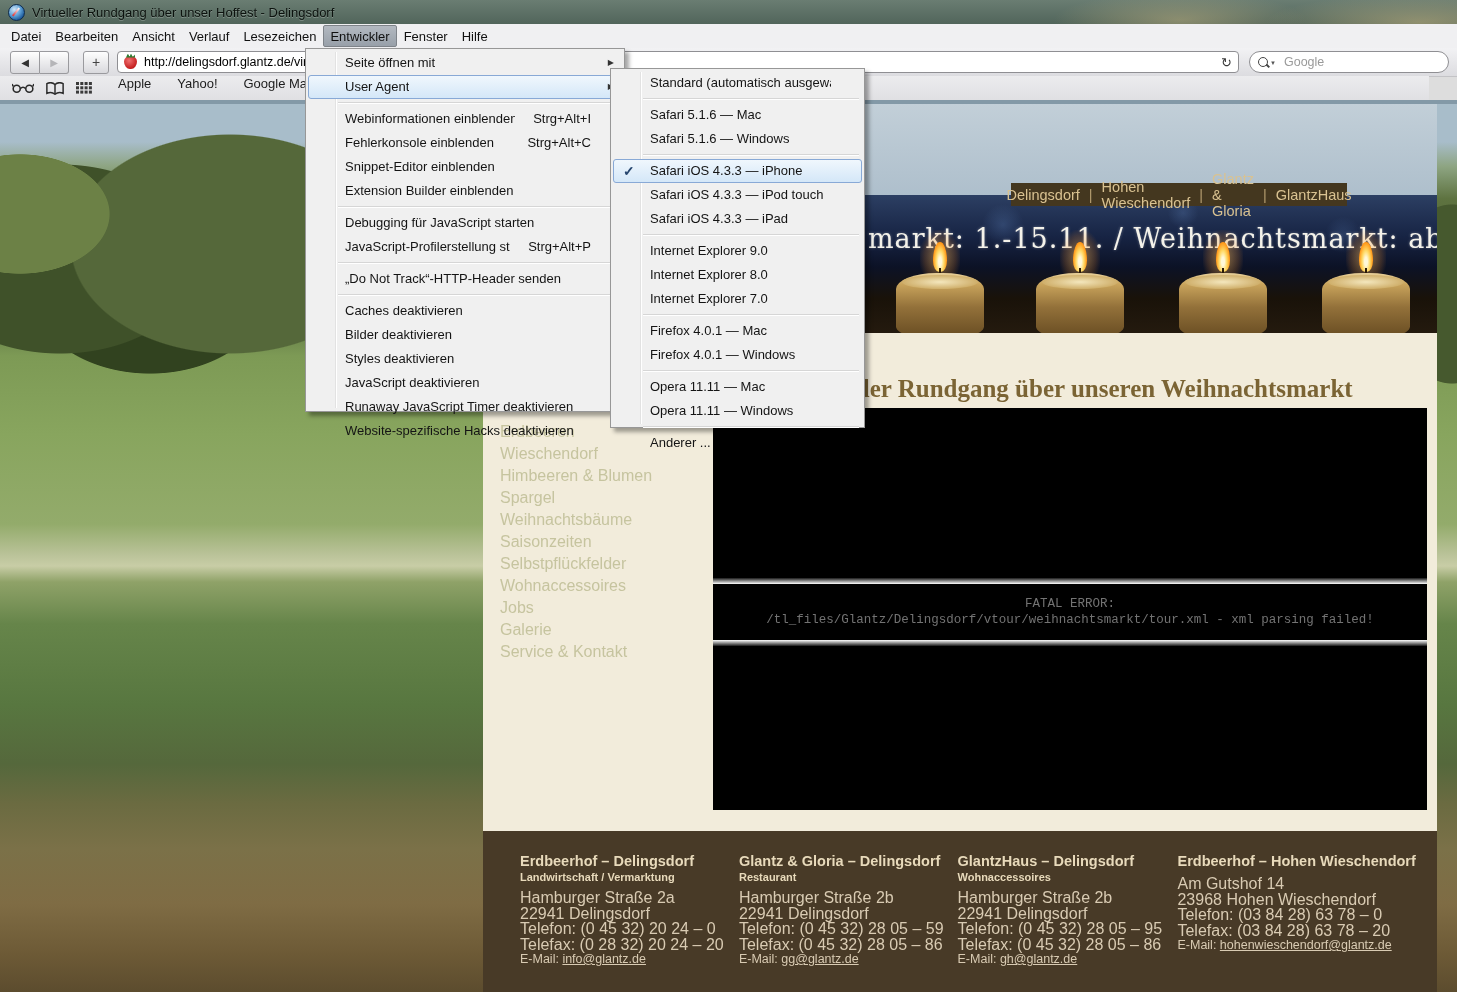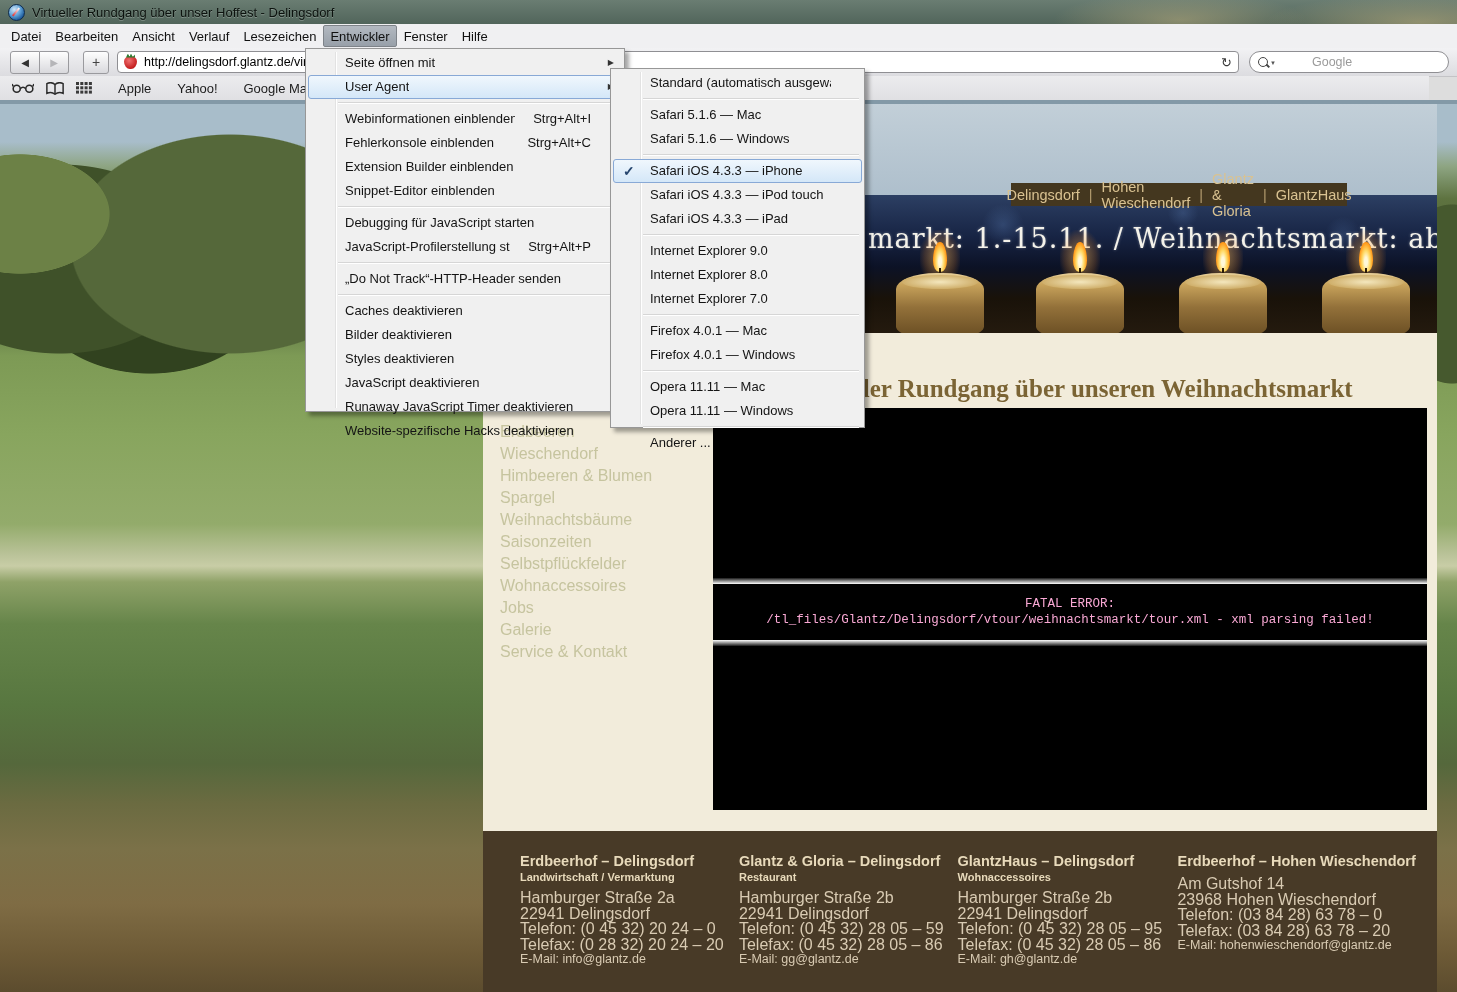--- a/index.html
+++ b/index.html
@@ -45,26 +45,26 @@
     background:#2e7d32;border-radius:2px 2px 0 0;clip-path:polygon(0 100%,20% 0,40% 80%,55% 0,75% 90%,100% 20%,100% 100%);}
   .urlinput{border:none;outline:none;flex:1;font-size:12.5px;color:#000;min-width:0;
     font-family:"Liberation Sans",sans-serif;background:transparent;}
   .refresh{flex:none;font-size:13px;color:#3a3a3a;margin-left:4px;}
   .searchfield{width:182px;height:20px;border:1px solid #8f8f93;border-radius:11px;background:#fff;
     display:flex;align-items:center;padding:0 8px;margin-right:8px;flex:none;}
   .mag{width:8px;height:8px;border:1.6px solid #444;border-radius:50%;position:relative;flex:none;}
   .mag::after{content:"";position:absolute;left:7px;top:7px;width:4px;height:1.6px;background:#444;transform:rotate(45deg);}
   .sdrop{font-size:6px;color:#555;margin:2px 6px 0 2px;flex:none;}
   .searchinput{border:none;outline:none;flex:1;font-size:12.5px;min-width:0;background:transparent;
-    font-family:"Liberation Sans",sans-serif;color:#701a75;margin-left:28px;}
+    font-family:"Liberation Sans",sans-serif;color:#701a75;}
   .searchinput::placeholder{color:#9a9a9a;}
 
   .bookmarksbar{position:absolute;left:0;top:76px;width:1429px;height:24px;
     background:linear-gradient(to bottom,#ececee,#e0e0e3);border-bottom:1px solid #bcbcc0;
-    display:flex;align-items:center;font-size:13px;color:#1c1c1c;}
+    display:flex;font-size:13px;color:#1c1c1c;}
   .bm-icon{margin-left:12px;flex:none;display:flex;align-items:center;}
   .bm-label{margin-left:26px;white-space:nowrap;}
   .pagestrip{position:absolute;left:0;top:100px;width:1457px;height:4px;background:#8399a7;}
 
   
   .page{position:absolute;left:0;top:104px;width:1457px;height:888px;overflow:hidden;
     background-color:#7d9355;
     background-image:
       radial-gradient(ellipse 90px 60px at 20px 110px,#6c8146 99%,transparent 100%),
       radial-gradient(ellipse 160px 110px at 230px 140px,#55683a 99%,transparent 100%),
@@ -113,34 +113,34 @@
   .main{position:absolute;left:0;top:229px;width:954px;height:498px;background:#f2ecdb;}
   .page-heading{position:absolute;left:230px;top:42px;width:714px;text-align:center;
     font-family:"Liberation Serif",serif;font-weight:bold;font-size:25px;color:#7b6434;white-space:nowrap;}
   .side-list{position:absolute;left:17px;top:88px;width:200px;}
   .side-link{height:22px;line-height:22px;font-size:16px;color:#c6c49f;white-space:nowrap;cursor:pointer;}
 
   .tour{position:absolute;left:230px;top:75px;width:714px;height:402px;}
   .tour .blk1{height:170px;background:#000;}
   .tour .tsep{height:6px;background:linear-gradient(to bottom,#1a1a1a,#9a9a9a 55%,#ffffff);}
   .tour .tsep.b{background:linear-gradient(to bottom,#ffffff,#9a9a9a 45%,#1a1a1a);}
-  .tour .errband{height:56px;background:#000;color:#f9a8d4;text-align:center;
+  .tour .errband{height:56px;background:#000;color:#737373;text-align:center;
     font-family:"Liberation Mono",monospace;font-size:12.5px;padding-top:12px;box-sizing:border-box;}
   .tour .errband div{line-height:16px;white-space:nowrap;}
   .tour .blk2{height:164px;background:#000;}
 
   .footer{position:absolute;left:0;top:727px;width:954px;height:174px;background:#483a27;
     display:flex;box-sizing:border-box;padding:22px 0 0 37px;color:#d9cbb3;}
   .fcol{box-sizing:border-box;padding-right:14px;}
   .fcol.c1{width:221px;} .fcol.c2{width:219px;} .fcol.c3{width:222px;} .fcol.c4{width:262px;}
   .ftitle{font-size:14.5px;font-weight:bold;color:#e8dabb;line-height:17px;white-space:nowrap;}
   .fsub{font-size:11px;font-weight:bold;color:#e8dabb;line-height:14px;margin-bottom:6px;white-space:nowrap;}
   .fline{font-size:16px;line-height:15.5px;white-space:nowrap;}
   .femail{font-size:12.5px;line-height:15.5px;white-space:nowrap;}
-  .femail a,.flink{color:#d9cbb3;cursor:pointer;}
+  .femail a,.flink{color:#d9cbb3;text-decoration:underline;cursor:pointer;}
 
   
   .menu-panel{position:absolute;background:#f0f0f0;border:1px solid #979797;
     box-shadow:4px 4px 4px rgba(0,0,0,.35);box-sizing:border-box;padding:2px 2px;z-index:50;}
   .menu-panel::before{content:"";position:absolute;left:29px;top:3px;bottom:3px;width:1px;
     background:#e2e2e2;box-shadow:1px 0 0 #fff;}
   .dev-menu{left:305px;top:48px;width:320px;height:364px;}
   .ua-menu{left:610px;top:68px;width:255px;height:360px;z-index:51;}
   .mi{position:relative;height:22px;line-height:22px;display:flex;align-items:center;
     padding:0 30px 0 36px;font-size:13px;color:#141414;border:1px solid transparent;border-radius:3px;cursor:pointer;}
@@ -371,24 +371,24 @@
     <div class="menu-sep"></div>
     <div class="mi">
       <span class="mi-label">Webinformationen einblenden</span>
       <span class="mi-short">Strg+Alt+I</span>
     </div>
     <div class="mi">
       <span class="mi-label">Fehlerkonsole einblenden</span>
       <span class="mi-short">Strg+Alt+C</span>
     </div>
     <div class="mi">
+      <span class="mi-label">Snippet-Editor einblenden</span>
+    </div>
+    <div class="mi">
       <span class="mi-label">Extension Builder einblenden</span>
-    </div>
-    <div class="mi">
-      <span class="mi-label">Snippet-Editor einblenden</span>
     </div>
     <div class="menu-sep"></div>
     <div class="mi">
       <span class="mi-label">Debugging für JavaScript starten</span>
     </div>
     <div class="mi">
       <span class="mi-label">JavaScript-Profilerstellung starten</span>
       <span class="mi-short">Strg+Alt+P</span>
     </div>
     <div class="menu-sep"></div>

